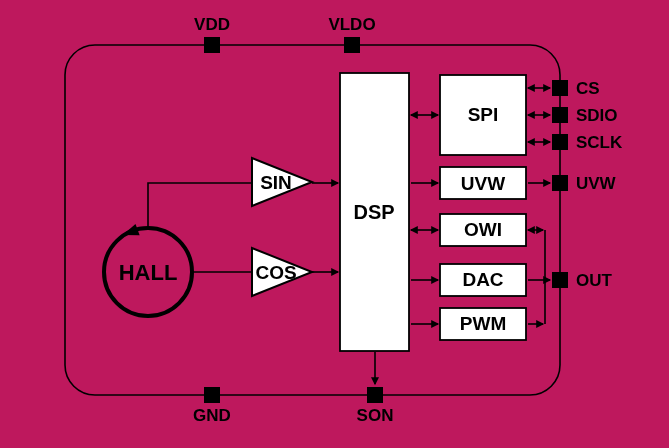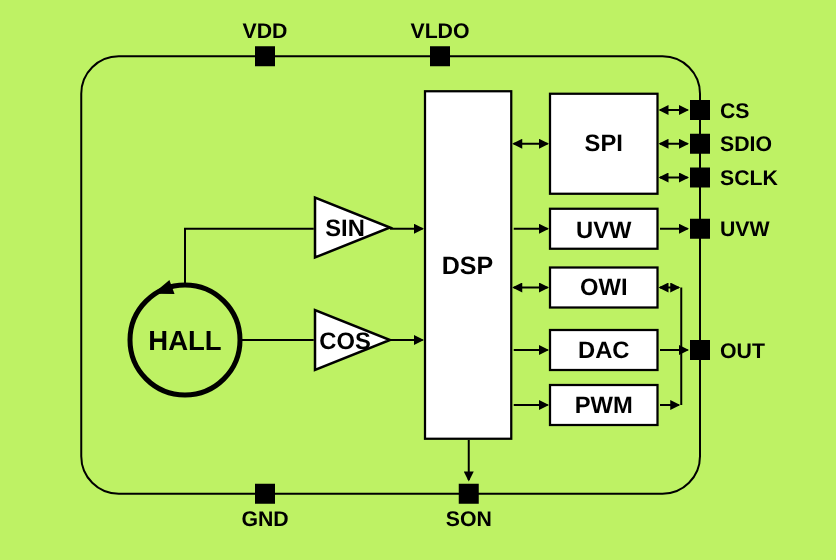--- a/index.html
+++ b/index.html
@@ -1,16 +1,16 @@
 <!DOCTYPE html>
 <html><head>
 <meta charset="utf-8">
 <style>
   html,body{margin:0;padding:0;background:#ffffff;}
-  .stage{width:669px;height:448px;position:relative;background:#bef264;}
+  .stage{width:669px;height:448px;position:relative;background:#be185d;}
   svg{font-family:"Liberation Sans",sans-serif;display:block;}
   .outline{fill:none;stroke:#000000;stroke-width:1.6;}
   .block{fill:#ffffff;stroke:#000000;stroke-width:1.8;}
   .amp{fill:#ffffff;stroke:#000000;stroke-width:2;}
   .pad{fill:#000000;stroke:none;}
   .wire{fill:none;stroke:#000000;stroke-width:1.6;}
   .thick{fill:none;stroke:#000000;stroke-width:4;}
   .arrowhead{fill:#000000;stroke:none;}
   text{fill:#000000;font-weight:bold;}
   .pin-label{font-size:17px;}

